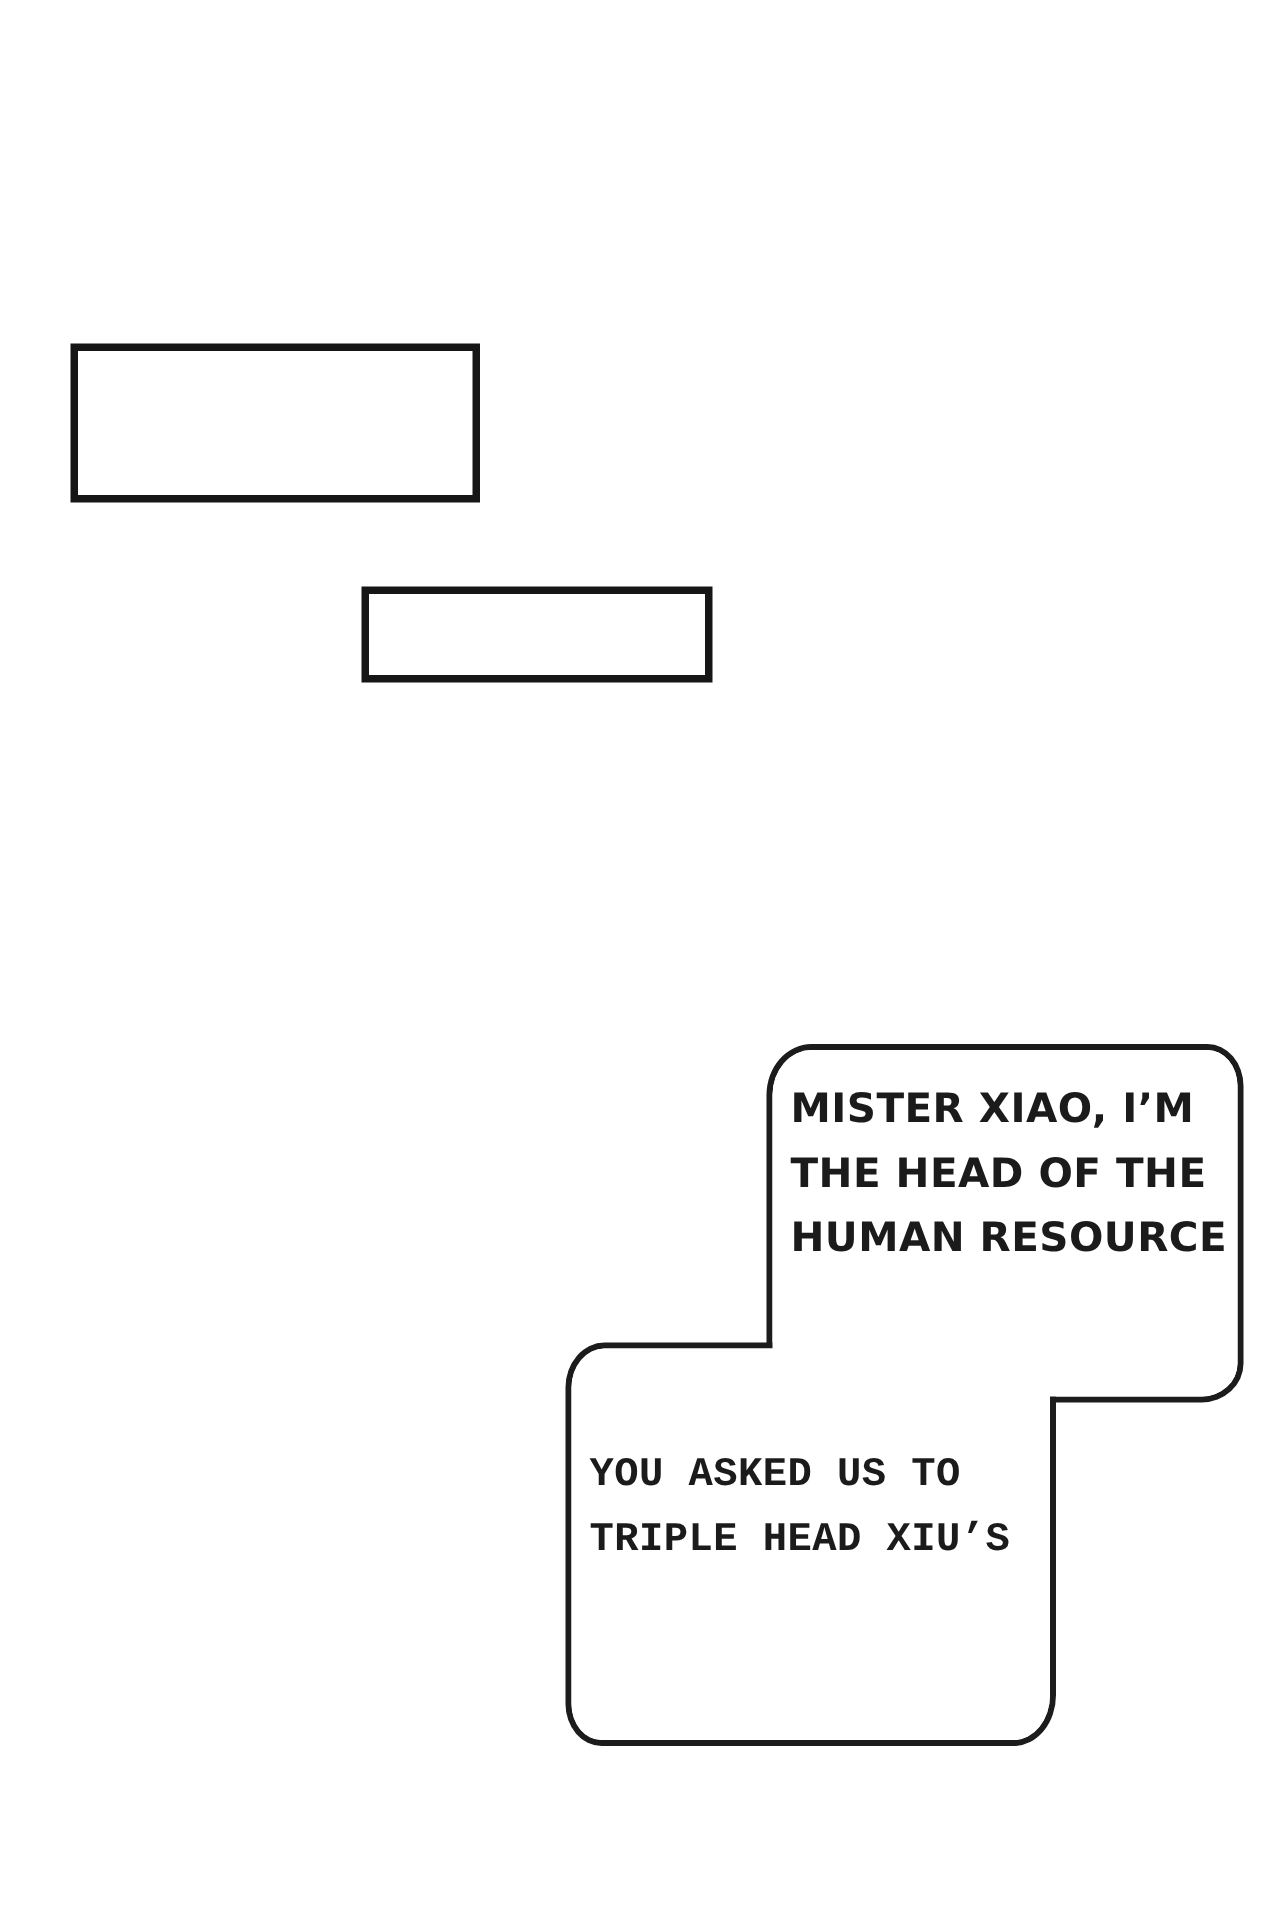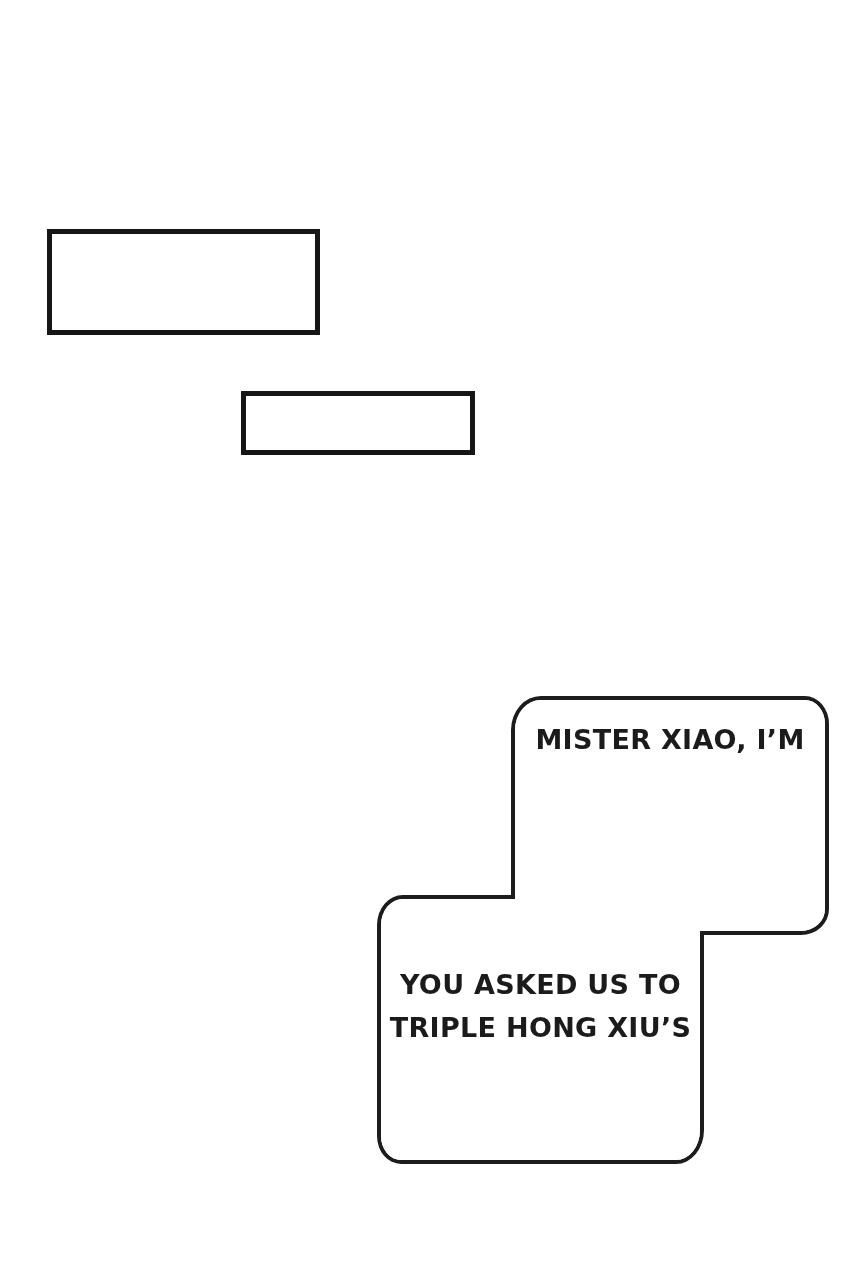--- a/index.html
+++ b/index.html
@@ -50,48 +50,51 @@
   }
   .bubble.outline.b1 { z-index: 1; }
   .bubble.outline.b2 { z-index: 2; }
   .bubble.fill.b1    { z-index: 3; }
   .bubble.fill.b2    { z-index: 4; }
 
   
   .bubble-text {
     position: absolute;
     z-index: 5;
-    text-align: center;
+    text-align: left;
     color: #1b1b1b;
     font-weight: 700;
     font-size: 27px;
     line-height: 43px;
     letter-spacing: 0.3px;
     font-family: "DejaVu Sans", sans-serif;
+    margin-left: 16px;
   }
   .bubble-text .line { display: block; }
   .bubble-text.t1 { left: 511px; top: 718px; width: 318px; }
-  .bubble-text.t2 { left: 377px; top: 963px; width: 327px; }
+  .bubble-text.t2 { left: 377px; top: 963px; width: 327px; font-family: Liberation Mono, monospace; }
 </style>
 </head>
 <body>
 
 <div class="page">
 
   <div class="caption-box box1"></div>
   <div class="caption-box box2"></div>
 
   <div class="bubble outline b1"></div>
   <div class="bubble outline b2"></div>
 
   <div class="bubble fill b1"></div>
   <div class="bubble fill b2"></div>
 
   <div class="bubble-text t1">
     <span class="line">MISTER XIAO, I’M</span>
+    <span class="line">THE HEAD OF THE</span>
+    <span class="line">HUMAN RESOURCE</span>
   </div>
 
   <div class="bubble-text t2">
     <span class="line">YOU ASKED US TO</span>
-    <span class="line">TRIPLE HONG XIU’S</span>
+    <span class="line">TRIPLE HEAD XIU’S</span>
   </div>
 
 </div>
 
 </body></html>

